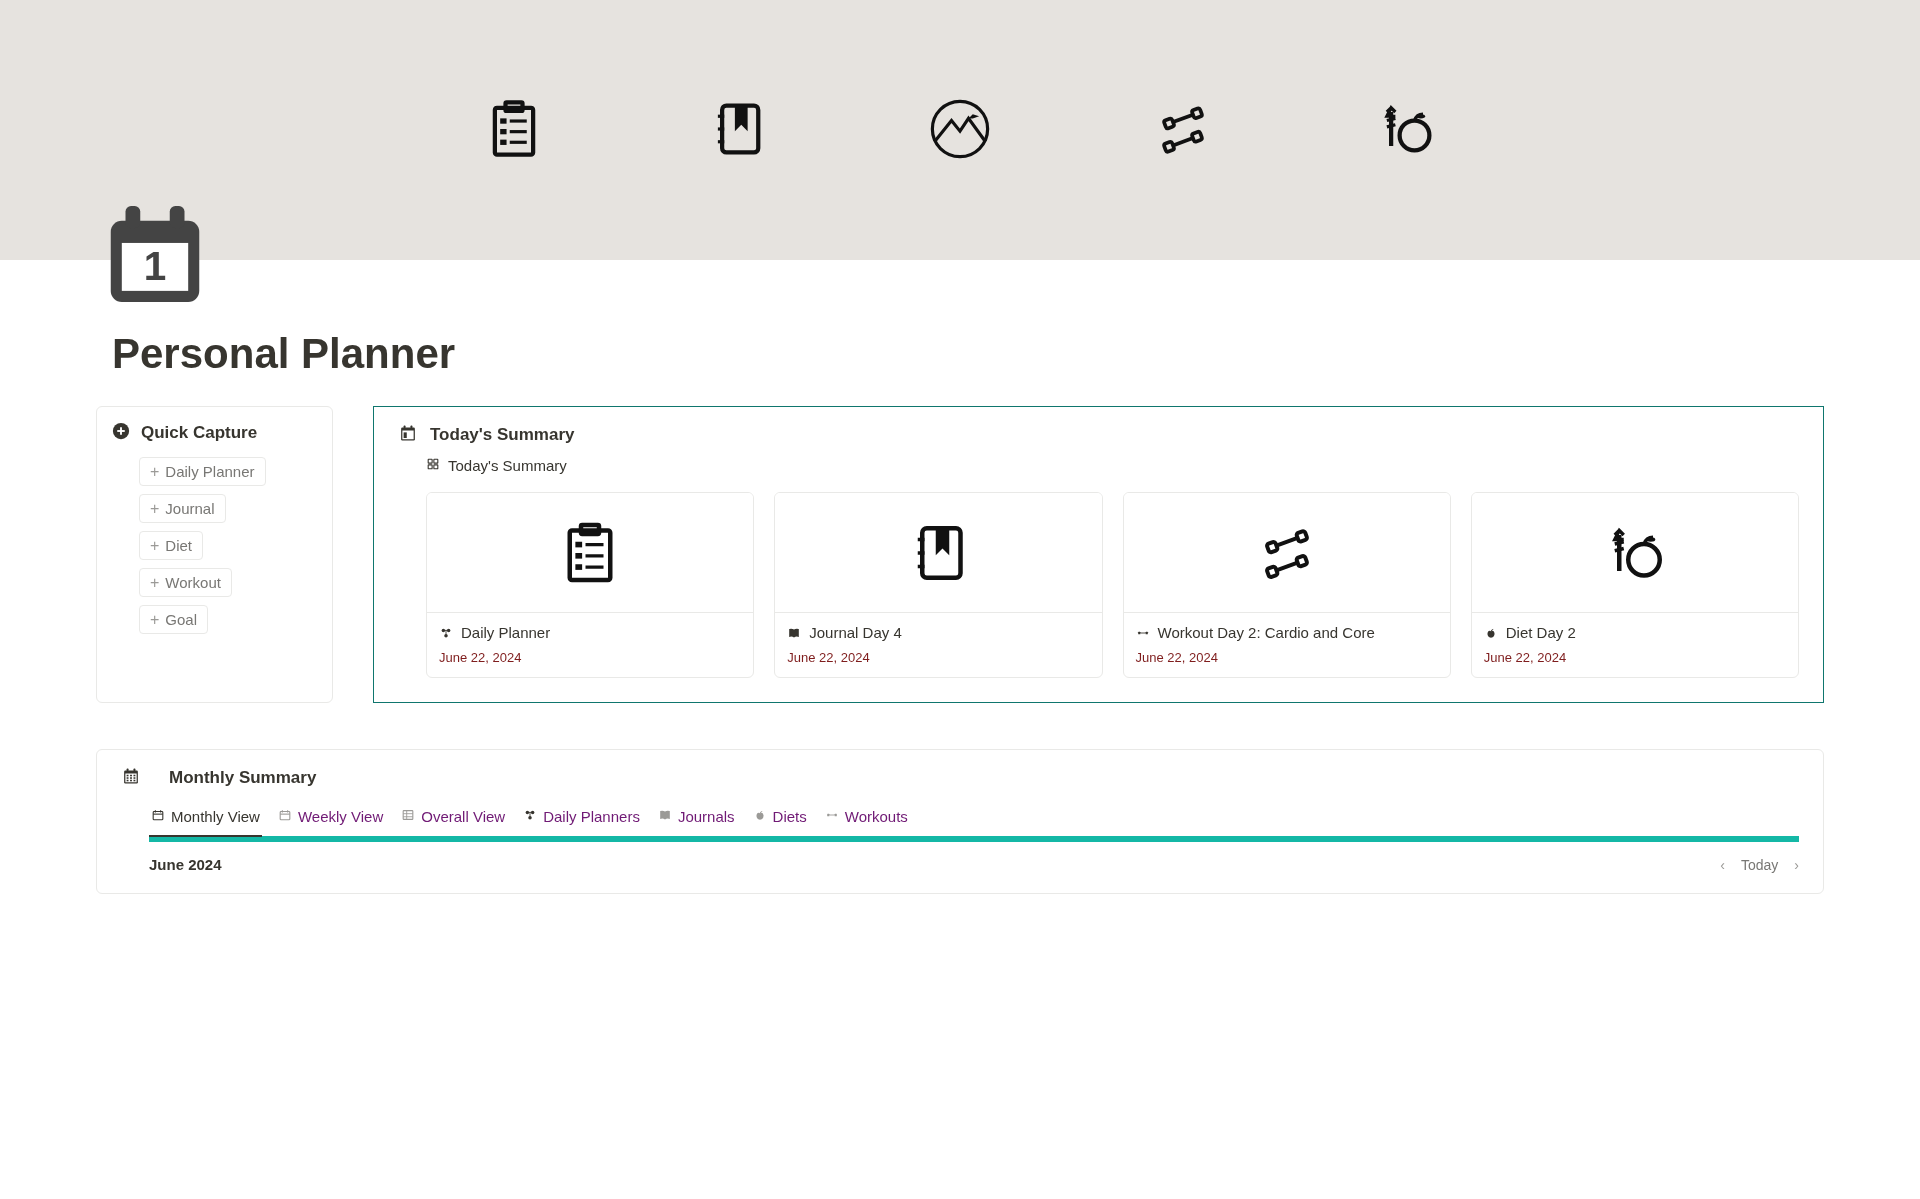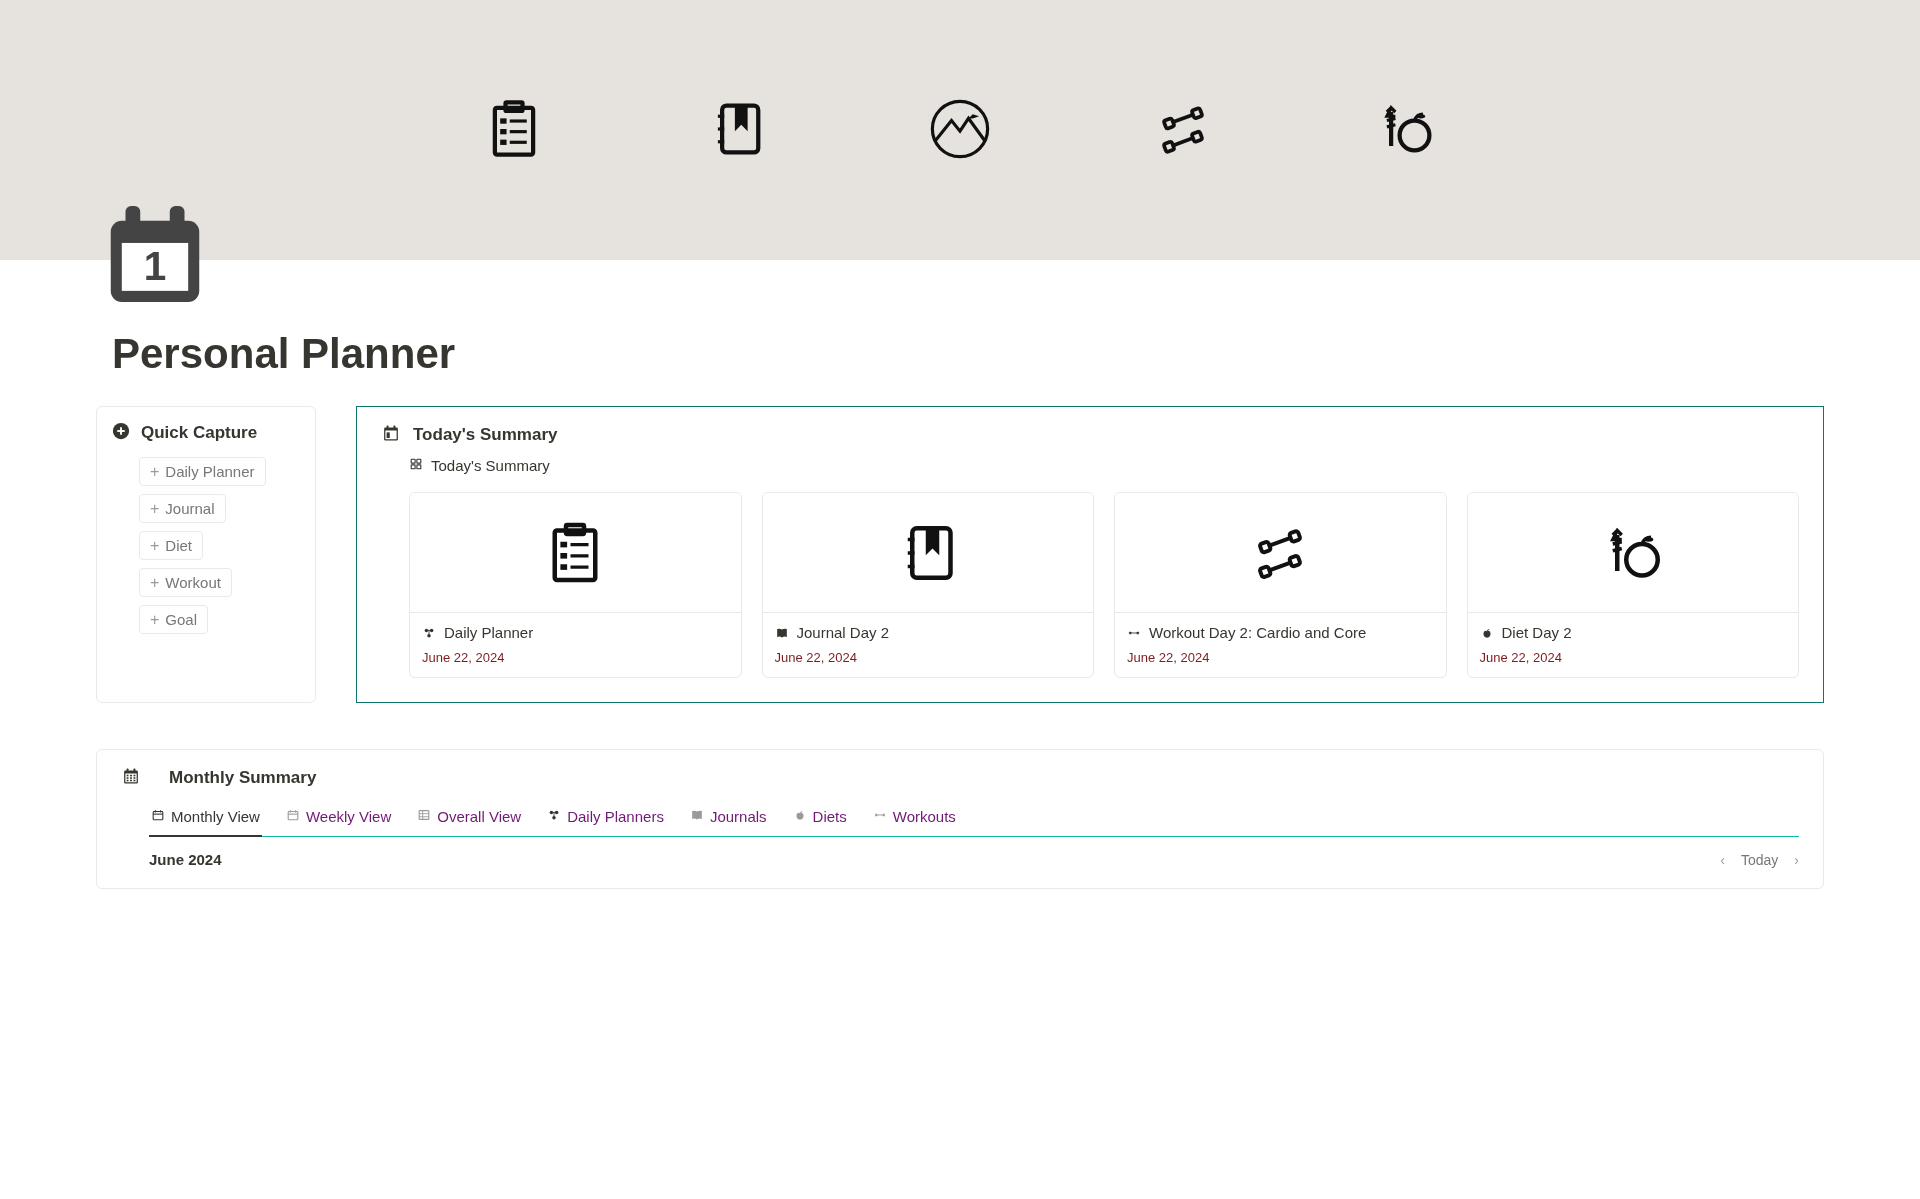--- a/index.html
+++ b/index.html
@@ -34,21 +34,21 @@
   font-size: 42px;
   font-weight: 700;
   margin-bottom: 28px;
   margin-left: 16px;
 }
 .main-row {
   display: flex;
   gap: 40px;
 }
 .quick-capture {
-  width: 220px;
+  width: 237px;
   border: 1px solid #e9e9e7;
   border-radius: 6px;
   padding: 14px 14px 18px 14px;
 }
 .qc-header {
   display: flex;
   align-items: center;
   gap: 10px;
   margin-bottom: 12px;
 }
@@ -130,23 +130,23 @@
 .ms-header {
   display: flex;
   align-items: center;
   gap: 28px;
   margin-bottom: 12px;
 }
 .ms-header svg { width: 20px; height: 20px; }
 .ms-title { font-weight: 600; font-size: 17px; }
 .tabs {
   display: flex;
-  gap: 22px;
+  gap: 14px;
   margin-left: 28px;
-  border-bottom: 1px solid #14b8a6;
+  border-bottom: 6px solid #14b8a6;
 }
 .tab {
   display: flex;
   align-items: center;
   gap: 6px;
   padding: 6px 2px 10px 2px;
   cursor: pointer;
   color: #701a75;
   font-size: 15px;
   border-bottom: 2px solid transparent;
@@ -382,21 +382,21 @@
           <div class="card-cover">
               <svg viewBox="0 0 64 64">
                 <use href="#i-journal"></use>
               </svg>
             </div>
           <div class="card-body">
             <div class="card-title-row">
               <span class="mini-icon"><svg viewBox="0 0 64 64" style="color:#37352f">
                     <use href="#i-book"></use>
                   </svg></span>
-              <span class="card-title">Journal Day 2</span>
+              <span class="card-title">Journal Day 4</span>
             </div>
             <div class="card-date">June 22, 2024</div>
           </div>
         </div>
         <div class="card">
           <div class="card-cover">
               <svg viewBox="0 0 64 64">
                 <use href="#i-workout"></use>
               </svg>
             </div>

